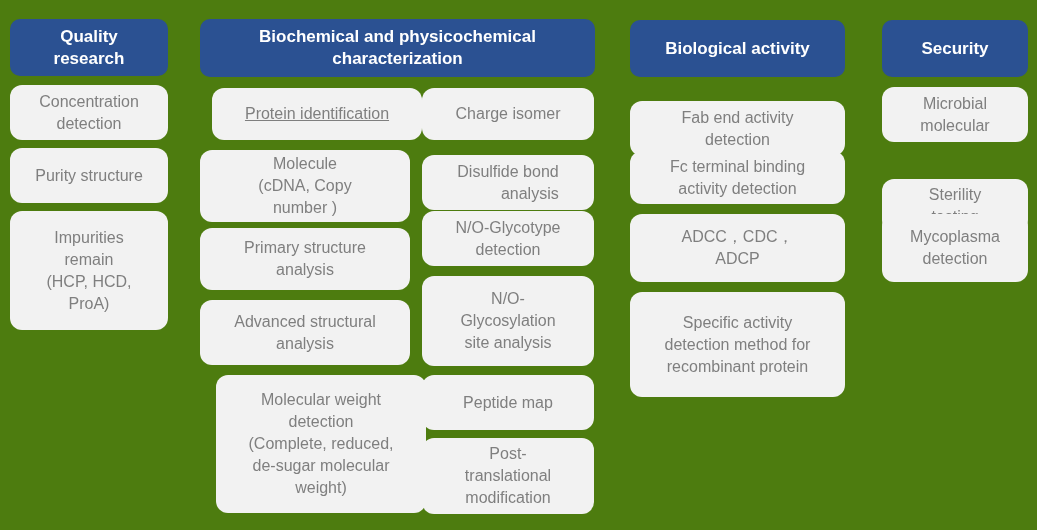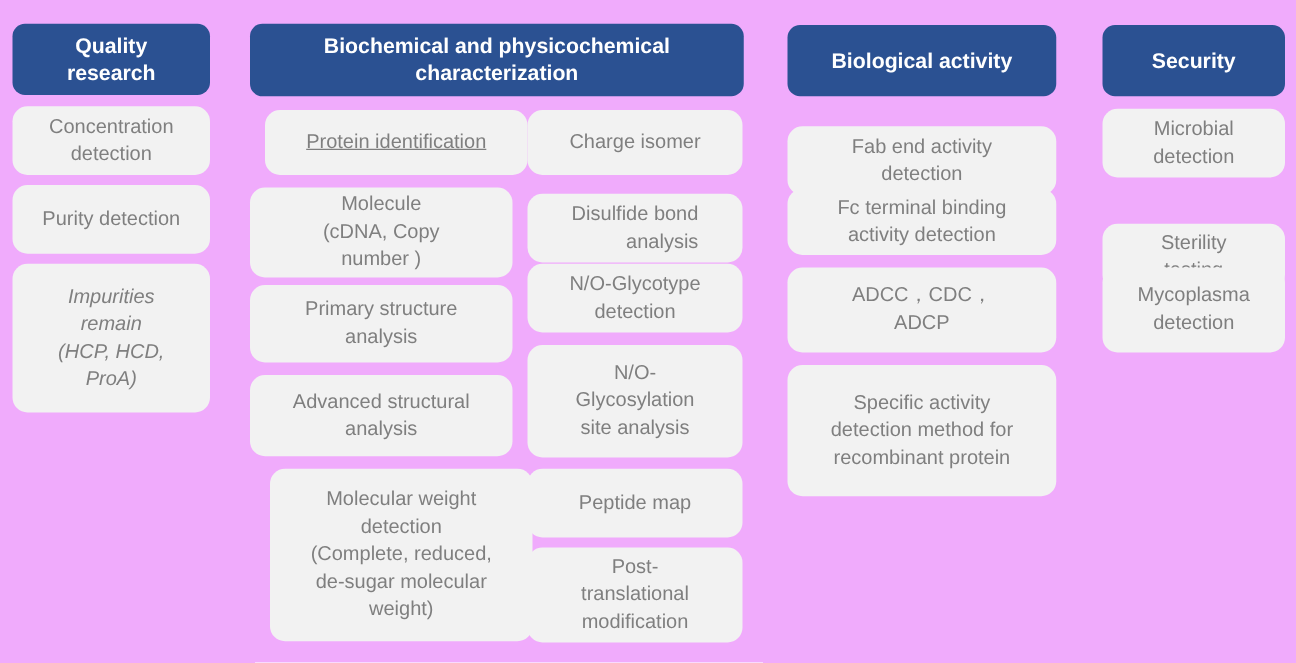--- a/index.html
+++ b/index.html
@@ -1,21 +1,21 @@
 <!DOCTYPE html>
 <html><head>
 <meta charset="utf-8">
 <style>
   * { margin: 0; padding: 0; box-sizing: border-box; }
   html, body { background: #ffffff; }
   .canvas {
     position: relative;
     width: 1037px;
     height: 530px;
-    background: #f0abfc;
+    background: #4d7c0f;
     font-family: "Liberation Sans", "DejaVu Sans", sans-serif;
     overflow: hidden;
   }
   .hdr {
     position: absolute;
     background: #2B5192;
     color: #ffffff;
     border-radius: 10px;
     display: flex;
     align-items: center;
@@ -38,21 +38,21 @@
     text-align: center;
     font-size: 16px;
     line-height: 22px;
     white-space: pre-line;
     padding: 4px 8px;
   }
   
   .c1h  { left: 10px;  top: 19px;  width: 158px; height: 57px; }
   .c1b1 { left: 10px;  top: 85px;  width: 158px; height: 55px; }
   .c1b2 { left: 10px;  top: 148px; width: 158px; height: 55px; }
-  .c1b3 { left: 10px;  top: 211px; width: 158px; height: 119px; font-style: italic; }
+  .c1b3 { left: 10px;  top: 211px; width: 158px; height: 119px; }
   
   .c2h  { left: 200px; top: 19px;  width: 395px; height: 58px; }
   .c2a1 { left: 212px; top: 88px;  width: 210px; height: 52px; text-decoration: underline; }
   .c2a2 { left: 200px; top: 150px; width: 210px; height: 72px; }
   .c2a3 { left: 200px; top: 228px; width: 210px; height: 62px; }
   .c2a4 { left: 200px; top: 300px; width: 210px; height: 65px; text-align: center; }
   .c2a5 { left: 216px; top: 375px; width: 210px; height: 138px; }
   .c2b1 { left: 422px; top: 88px;  width: 172px; height: 52px; }
   .c2b2 { left: 422px; top: 155px; width: 172px; height: 55px; text-align: right; }
   .c2b3 { left: 422px; top: 211px; width: 172px; height: 55px; }
@@ -73,21 +73,21 @@
 </style>
 </head>
 <body>
 
 <div class="canvas">
 
   <div class="hdr c1h">Quality
 research</div>
   <div class="box c1b1">Concentration
 detection</div>
-  <div class="box c1b2">Purity detection</div>
+  <div class="box c1b2">Purity structure</div>
   <div class="box c1b3">Impurities
 remain
 (HCP, HCD,
 ProA)</div>
 
   <div class="hdr c2h">Biochemical and physicochemical
 characterization</div>
   <div class="box c2a1">Protein identification</div>
   <div class="box c2a2">Molecule
 (cDNA, Copy
@@ -120,19 +120,19 @@
   <div class="box c3b2">Fc terminal binding
 activity detection</div>
   <div class="box c3b3">ADCC，CDC，
 ADCP</div>
   <div class="box c3b4">Specific activity
 detection method for
 recombinant protein</div>
 
   <div class="hdr c4h">Security</div>
   <div class="box c4b1">Microbial
-detection</div>
+molecular</div>
   <div class="box c4b2">Sterility
 testing</div>
   <div class="box c4b3">Mycoplasma
 detection</div>
 
 </div>
 
 </body></html>

